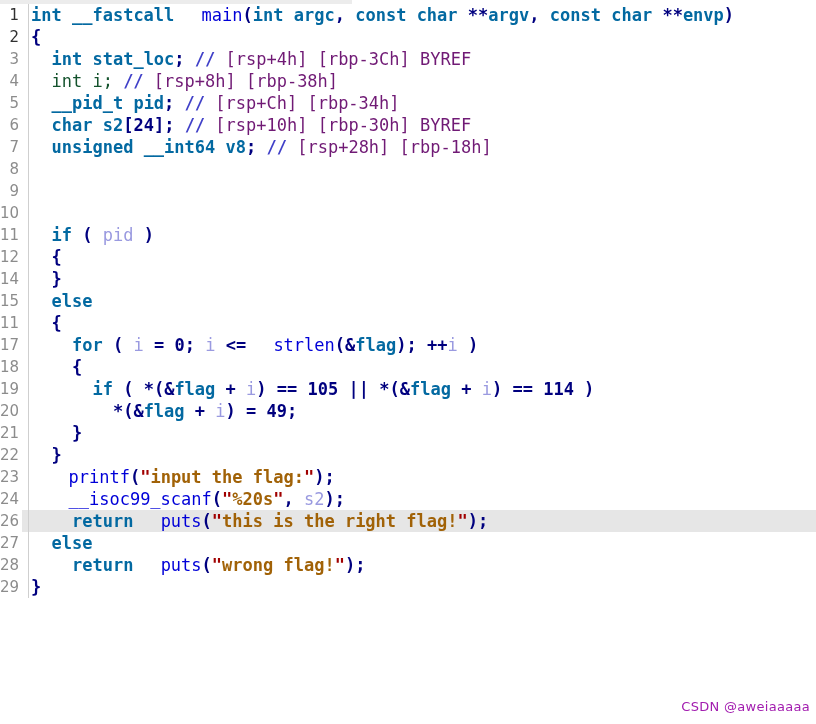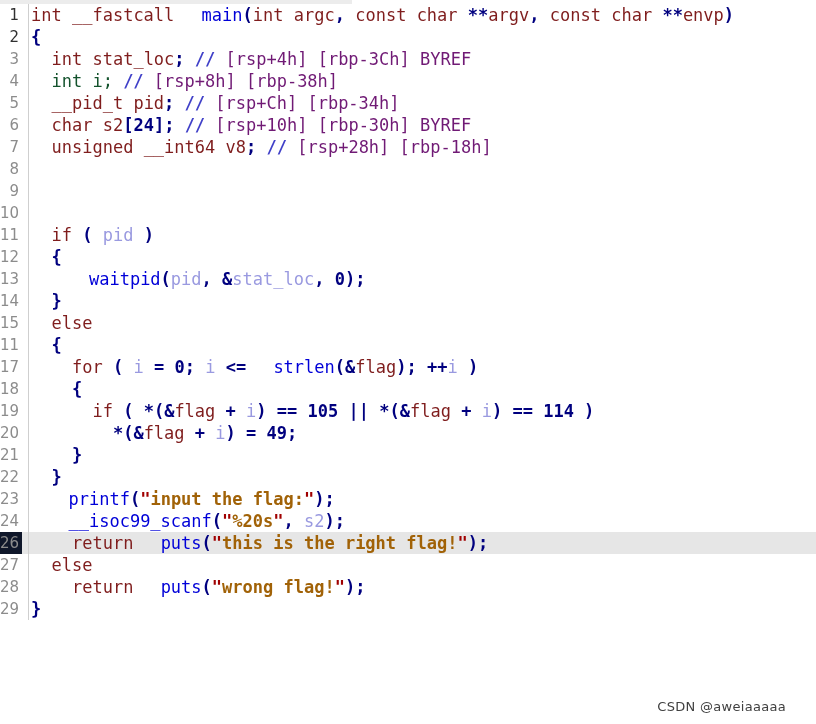--- a/index.html
+++ b/index.html
@@ -46,21 +46,21 @@
   }
 
   .line {
     position: relative;
     height: 22px;
     line-height: 22px;
     white-space: pre;
     font-size: 17px;
   }
   .line.hl { background: #e6e6e6; }
-  .line.hl .gutter { background: #0f172a; }
+  .line.hl .gutter { background: #ffffff; }
 
   .gutter {
     position: absolute;
     left: 0;
     top: 0;
     width: 22px;
     height: 22px;
     text-align: right;
     color: #8c8c8c;
     font-size: 15px;
@@ -81,38 +81,38 @@
   }
 
   .code {
     position: absolute;
     left: 31px;
     top: 0;
     height: 22px;
   }
 
   
-  .kw      { color: #7f1d1d; font-weight: normal; }   
+  .kw      { color: #0369a1; font-weight: bold; }   
   .fn      { color: #0000d8; padding-left: 17px; }                      
   .var     { color: #9a9ae0; }                      
   .num     { color: #00007f; font-weight: bold; }   
   .op      { color: #00007f; font-weight: bold; }   
   .punct   { color: #00007f; font-weight: bold; }
   .str     { color: #a16207; font-weight: bold; }   
   .quote   { color: #a00000; font-weight: bold; }   
   .cmt     { color: #701a75; }                      
   .cmtmark { color: #4040c8; font-weight: bold; }   
   .dim     { color: #14532d; }                      
   .plain   { color: #00007f; font-weight: bold; }
 
   .watermark {
     position: absolute;
-    right: 30px;
+    right: 6px;
     bottom: 10px;
-    color: #404040;
+    color: #a21caf;
     font-size: 13px;
     font-family: "DejaVu Sans", "Liberation Sans", sans-serif;
     letter-spacing: 0.3px;
   }
 </style>
 </head>
 <body>
 
 <div id="editor">
 
@@ -184,25 +184,20 @@
       <span class="rule"></span>
       <span class="code"><span class="plain">  </span><span class="kw">if</span><span class="plain"> </span><span class="punct">( </span><span class="var">pid</span><span class="punct"> )</span></span>
     </div>
 
     <div class="line">
       <span class="gutter">12</span>
       <span class="rule"></span>
       <span class="code"><span class="punct">  {</span></span>
     </div>
 
-    <div class="line">
-      <span class="gutter">13</span>
-      <span class="rule"></span>
-      <span class="code"><span class="plain">    </span><span class="fn">waitpid</span><span class="punct">(</span><span class="var">pid</span><span class="punct">, </span><span class="op">&amp;</span><span class="var">stat_loc</span><span class="punct">, </span><span class="num">0</span><span class="punct">);</span></span>
-    </div>
 
     <div class="line">
       <span class="gutter">14</span>
       <span class="rule"></span>
       <span class="code"><span class="punct">  }</span></span>
     </div>
 
     <div class="line">
       <span class="gutter">15</span>
       <span class="rule"></span>

